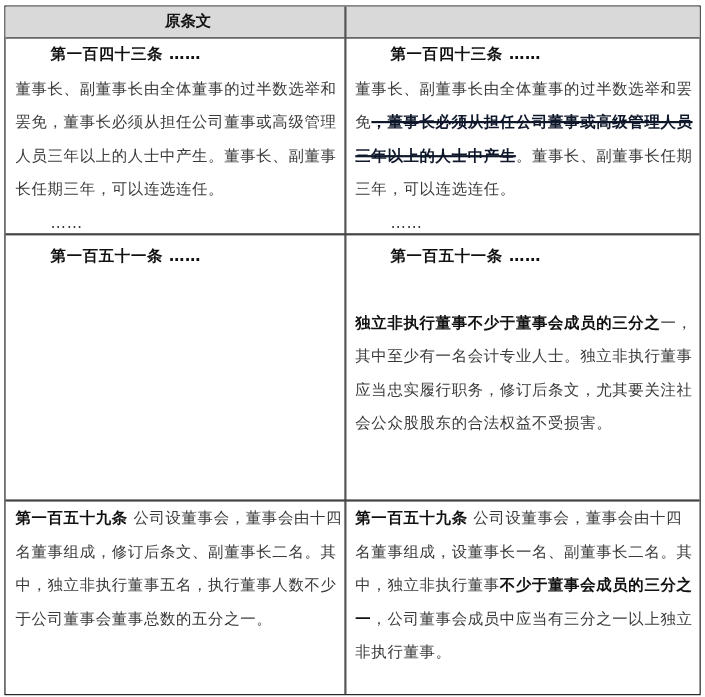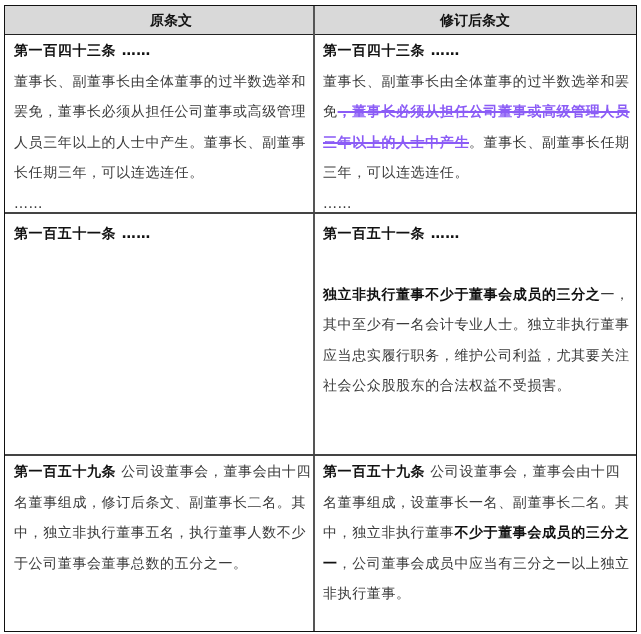--- a/index.html
+++ b/index.html
@@ -13,31 +13,30 @@
            font-size: 14px; font-weight: bold; color: #111; }
   .hcell.left { left: 0; width: 332px; }
   .hcell.right { left: 309px; width: 322px; }
   .vline { position: absolute; left: 308px; top: 0; width: 2px; height: 100%; background: #555; }
   .hline { position: absolute; left: 0; width: 100%; height: 1.5px; background: #444; }
   .cell { position: absolute; box-sizing: border-box; font-size: 14px; line-height: 30.5px;
           color: #3a3a3a; letter-spacing: 0.6px; }
   .cell.left { left: 9px; width: 298px; }
   .cell.right { left: 318px; width: 311px; }
   .b { font-weight: bold; color: #111; }
-  .strike { font-weight: bold; color: #8b5cf6; text-decoration: line-through; text-decoration-thickness: 1.5px; }
-  .p { display: block; }
+  .strike { font-weight: bold; color: #0f172a; text-decoration: line-through; text-decoration-thickness: 1.5px; }
+  .p { display: block; margin-left: 32px; }
   .gap { display: block; height: 30px; }
 </style>
 </head>
 <body>
 
 <div class="table">
   <div class="header">
     <div class="hcell left">原条文</div>
-    <div class="hcell right">修订后条文</div>
   </div>
 
   <div class="vline"></div>
   <div class="hline" style="top:206px;"></div>
   <div class="hline" style="top:448px;"></div>
 
   <div class="cell left" style="top:29px;">
     <span class="p b">第一百四十三条 ……</span>
     <span>董事长、副董事长由全体董事的过半数选举和罢免，董事长必须从担任公司董事或高级管理人员三年以上的人士中产生。董事长、副董事长任期三年，可以连选连任。</span>
     <span class="p">……</span>
@@ -48,21 +47,21 @@
     <span class="p">……</span>
   </div>
 
   <div class="cell left" style="top:212px;">
     <span class="p b">第一百五十一条 ……</span>
     <span class="gap"></span>
   </div>
   <div class="cell right" style="top:212px;">
     <span class="p b">第一百五十一条 ……</span>
     <span class="gap"></span>
-    <span class="b">独立非执行董事不少于董事会成员的三分之</span><span>一，其中至少有一名会计专业人士。独立非执行董事应当忠实履行职务，维护公司利益，尤其要关注社会公众股股东的合法权益不受损害。</span>
+    <span class="b">独立非执行董事不少于董事会成员的三分之</span><span>一，其中至少有一名会计专业人士。独立非执行董事应当忠实履行职务，修订后条文，尤其要关注社会公众股股东的合法权益不受损害。</span>
   </div>
 
   <div class="cell left" style="top:450px;">
     <span class="b">第一百五十九条</span><span> 公司设董事会，董事会由十四名董事组成，修订后条文、副董事长二名。其中，独立非执行董事五名，执行董事人数不少于公司董事会董事总数的五分之一。</span>
   </div>
   <div class="cell right" style="top:450px;">
     <span class="b">第一百五十九条</span><span> 公司设董事会，董事会由十四名董事组成，设董事长一名、副董事长二名。其中，独立非执行董事</span><span class="b">不少于董事会成员的三分之一</span><span>，公司董事会成员中应当有三分之一以上独立非执行董事。</span>
   </div>
 </div>
 

